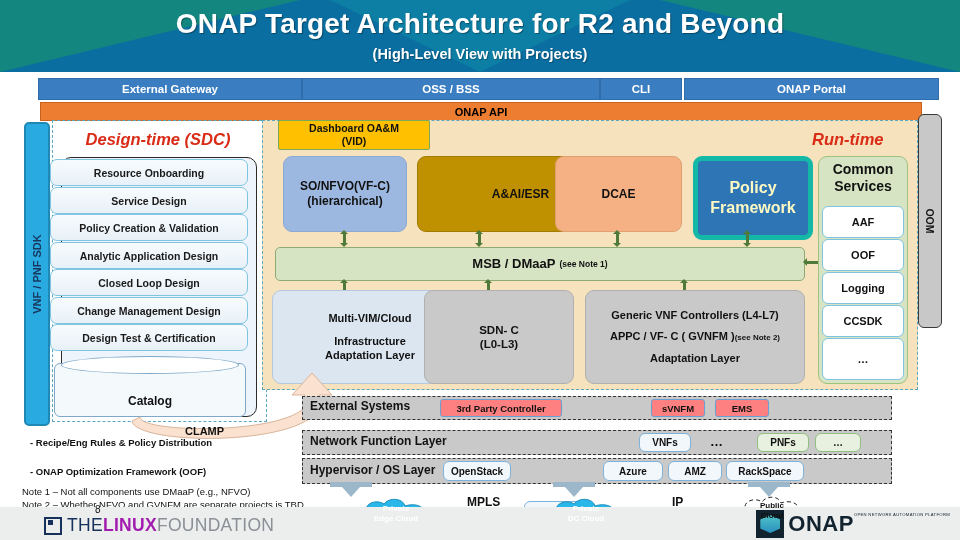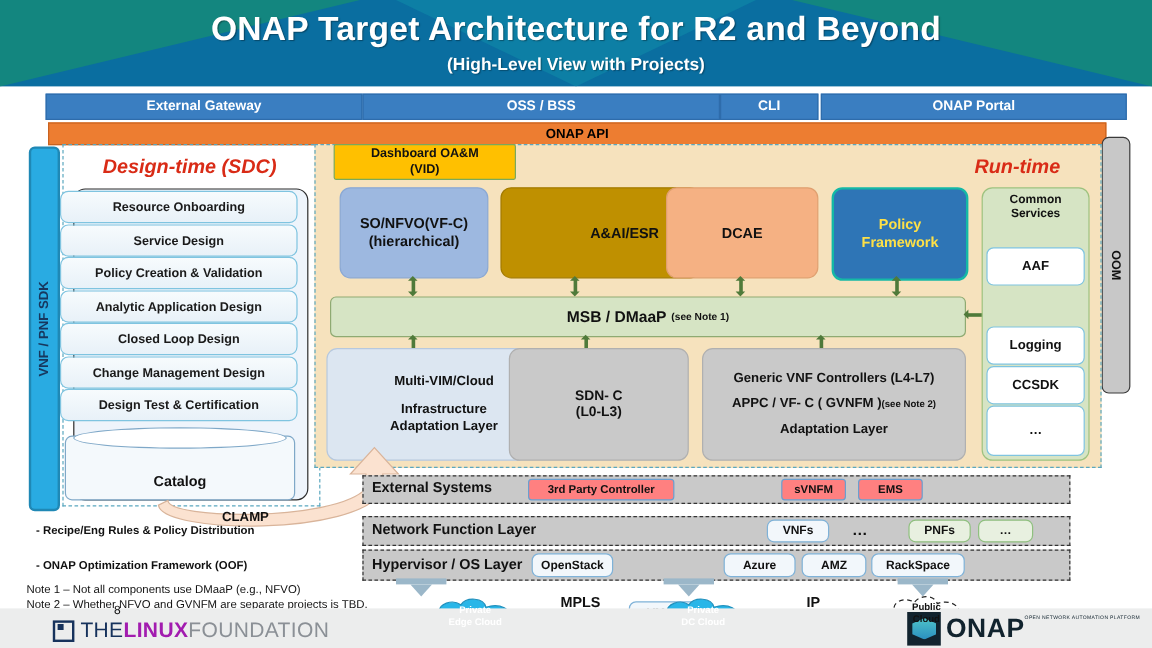--- a/index.html
+++ b/index.html
@@ -120,34 +120,34 @@
   }
   .rt-box{
     position:absolute;border-radius:9px;
     display:flex;flex-direction:column;align-items:center;justify-content:center;
     font-weight:bold;text-align:center;line-height:1.22;
   }
   .bx-vid{background:#ffc000;border:1.2px solid #7aa95c;color:#111;font-size:10.5px;border-radius:2px;}
   .bx-so{background:#9db8e0;border:1px solid #8aa8d4;color:#111;font-size:12px;}
   .bx-aai{background:#bf9000;border:1px solid #a37b00;color:#111;font-size:12px;}
   .bx-dcae{background:#f5b183;border:1px solid #e0a070;color:#111;font-size:12px;}
-  .bx-policy{background:#2e75b6;border:2px solid #14b8a6;color:#fde047;font-size:12px;}
+  .bx-policy{background:#2e75b6;border:5px solid #14b8a6;color:#fef9c3;font-size:16px;}
   .bx-msb{background:#d6e4c4;border:1px solid #8faa72;color:#111;font-size:13px;border-radius:5px;
           flex-direction:row;justify-content:center;}
   .bx-mvim{background:#dce6f1;border:1px solid #b6c8de;color:#111;font-size:11px;}
   .bx-sdnc{background:#c9c9c9;border:1px solid #b0b0b0;color:#111;font-size:11.5px;}
   .bx-gvnf{background:#c9c9c9;border:1px solid #b0b0b0;color:#111;font-size:11px;}
 
   
   .cs-shell{
     position:absolute;background:#d6e4c4;border:1px solid #9ec27f;border-radius:9px;
   }
   .cs-title{
     position:absolute;left:0;right:0;top:4px;text-align:center;
-    font-size:10px;font-weight:bold;color:#111;line-height:1.2;
+    font-size:14px;font-weight:bold;color:#111;line-height:1.2;
   }
   .cs-item{
     position:absolute;background:#ffffff;border:1.2px solid #7fc4e0;border-radius:6px;
     display:flex;align-items:center;justify-content:center;
     font-size:11px;font-weight:bold;color:#111;
   }
 
   
   .varrow{position:absolute;width:9px;}
   .varrow .shaft{position:absolute;left:3px;top:3px;bottom:3px;width:3px;background:#4f7a3a;}
@@ -408,20 +408,23 @@
 
   <div class="cs-shell" style="left:818px;top:156px;width:88px;height:226px;">
     <div class="cs-title">
       <div>Common</div>
       <div>Services</div>
     </div>
   </div>
   <div class="cs-item" style="left:822px;top:206px;width:80px;height:30px;">
     <span>AAF</span>
   </div>
+  <div class="cs-item" style="left:822px;top:239px;width:80px;height:30px;">
+    <span>OOF</span>
+  </div>
   <div class="cs-item" style="left:822px;top:272px;width:80px;height:30px;">
     <span>Logging</span>
   </div>
   <div class="cs-item" style="left:822px;top:305px;width:80px;height:30px;">
     <span>CCSDK</span>
   </div>
   <div class="cs-item" style="left:822px;top:338px;width:80px;height:40px;">
     <span>…</span>
   </div>
 

